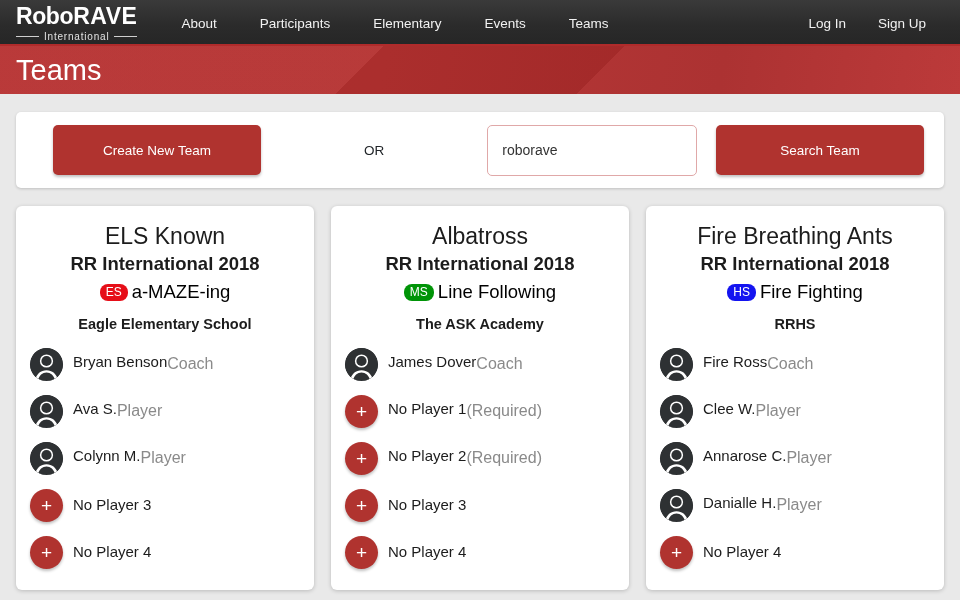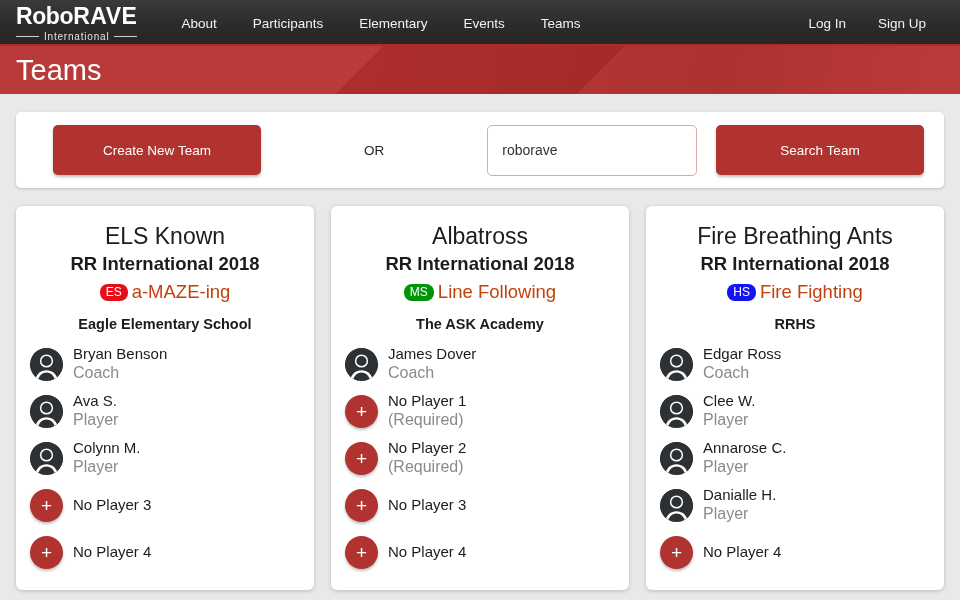--- a/index.html
+++ b/index.html
@@ -64,21 +64,21 @@
   .brand-sub .txt {
     font-size: 10px;
     letter-spacing: 0.8px;
     color: #e2e2e2;
     white-space: nowrap;
   }
 
   .nav-links {
     display: flex;
     align-items: center;
-    gap: 4px;
+    gap: 11px;
   }
   .nav-link {
     color: #f2f2f2;
     font-size: 13.5px;
     padding: 6px 16px;
     text-decoration: none;
     white-space: nowrap;
     cursor: pointer;
   }
   .nav-right {
@@ -206,21 +206,21 @@
     font-size: 12px;
     font-weight: normal;
     color: #ffffff;
     border-radius: 8px;
     padding: 2px 6px 3px 6px;
     vertical-align: 2px;
     line-height: 1;
   }
   .challenge-name {
     font-size: 18.5px;
-    color: #c2410c;
+    color: #000000;
     margin-left: 4px;
   }
   .team-org {
     text-align: center;
     font-size: 14.5px;
     font-weight: bold;
     color: #1c1c1c;
     margin-top: 10px;
   }
 
@@ -258,21 +258,21 @@
     display: flex;
     align-items: center;
     justify-content: center;
     font-size: 19px;
     line-height: 1;
     margin-right: 10px;
     box-shadow: 0 2px 3px rgba(0,0,0,0.25);
     font-weight: 300;
   }
 
-  .member-text { display: flex; flex-direction: column; justify-content: center; }
+  .member-text { display: flex; flex-direction: row; justify-content: center; }
   .member-name {
     font-size: 15px;
     color: #1c1c1c;
     line-height: 1.15;
   }
   .member-role {
     font-size: 16px;
     color: #8a8a8a;
     line-height: 1.3;
     margin-top: 1px;
@@ -448,21 +448,21 @@
             <span class="avatar">
               <svg width="33" height="33" viewBox="0 0 33 33" aria-hidden="true">
                 <circle cx="16.5" cy="16.5" r="16.5" fill="#2e3133"></circle>
                 <circle cx="16.5" cy="13" r="6.6" fill="#ffffff"></circle>
                 <path d="M4.6 33 C6.4 25.6 10.9 22.2 16.5 22.2 C22.1 22.2 26.6 25.6 28.4 33 Z" fill="#ffffff"></path>
                 <circle cx="16.5" cy="13" r="5.1" fill="#2e3133"></circle>
                 <path d="M7.6 33 C9.2 27.2 12.5 24.5 16.5 24.5 C20.5 24.5 23.8 27.2 25.4 33 Z" fill="#2e3133"></path>
               </svg>
             </span>
             <span class="member-text">
-              <span class="member-name">Edgar Ross</span>
+              <span class="member-name">Fire Ross</span>
               <span class="member-role">Coach</span>
             </span>
           </li>
           <li class="member">
             <span class="avatar">
               <svg width="33" height="33" viewBox="0 0 33 33" aria-hidden="true">
                 <circle cx="16.5" cy="16.5" r="16.5" fill="#2e3133"></circle>
                 <circle cx="16.5" cy="13" r="6.6" fill="#ffffff"></circle>
                 <path d="M4.6 33 C6.4 25.6 10.9 22.2 16.5 22.2 C22.1 22.2 26.6 25.6 28.4 33 Z" fill="#ffffff"></path>
                 <circle cx="16.5" cy="13" r="5.1" fill="#2e3133"></circle>

